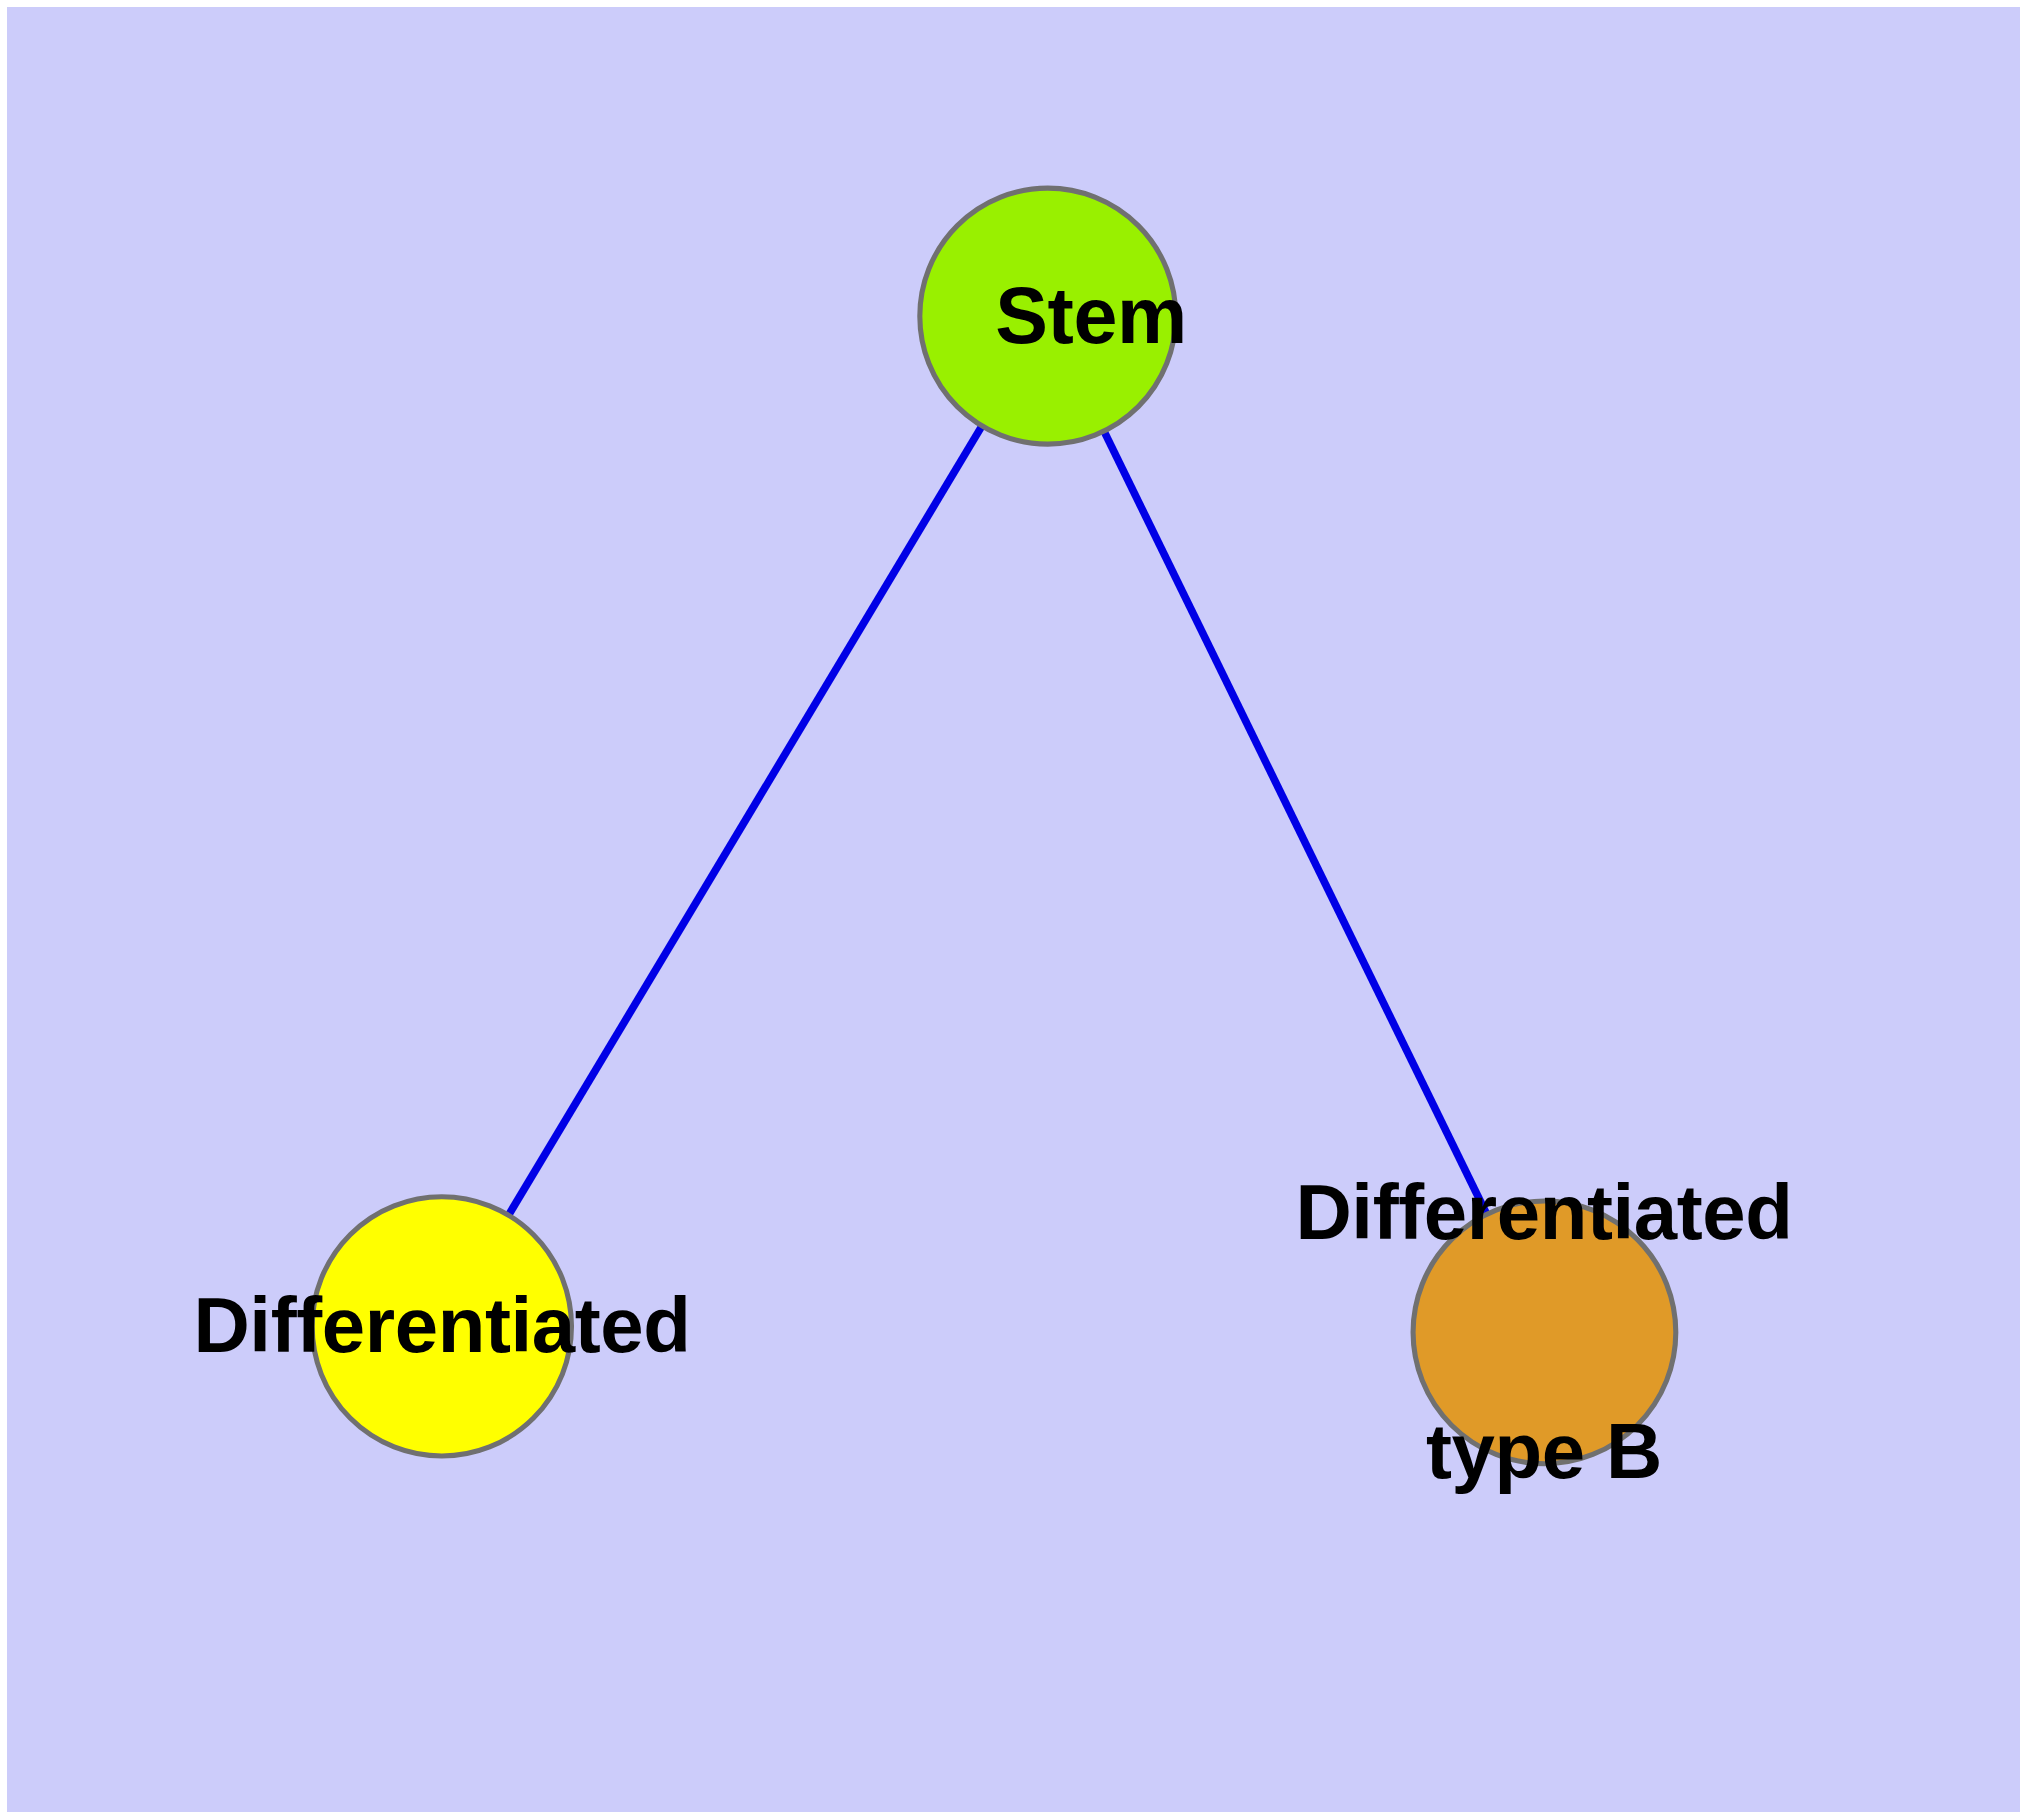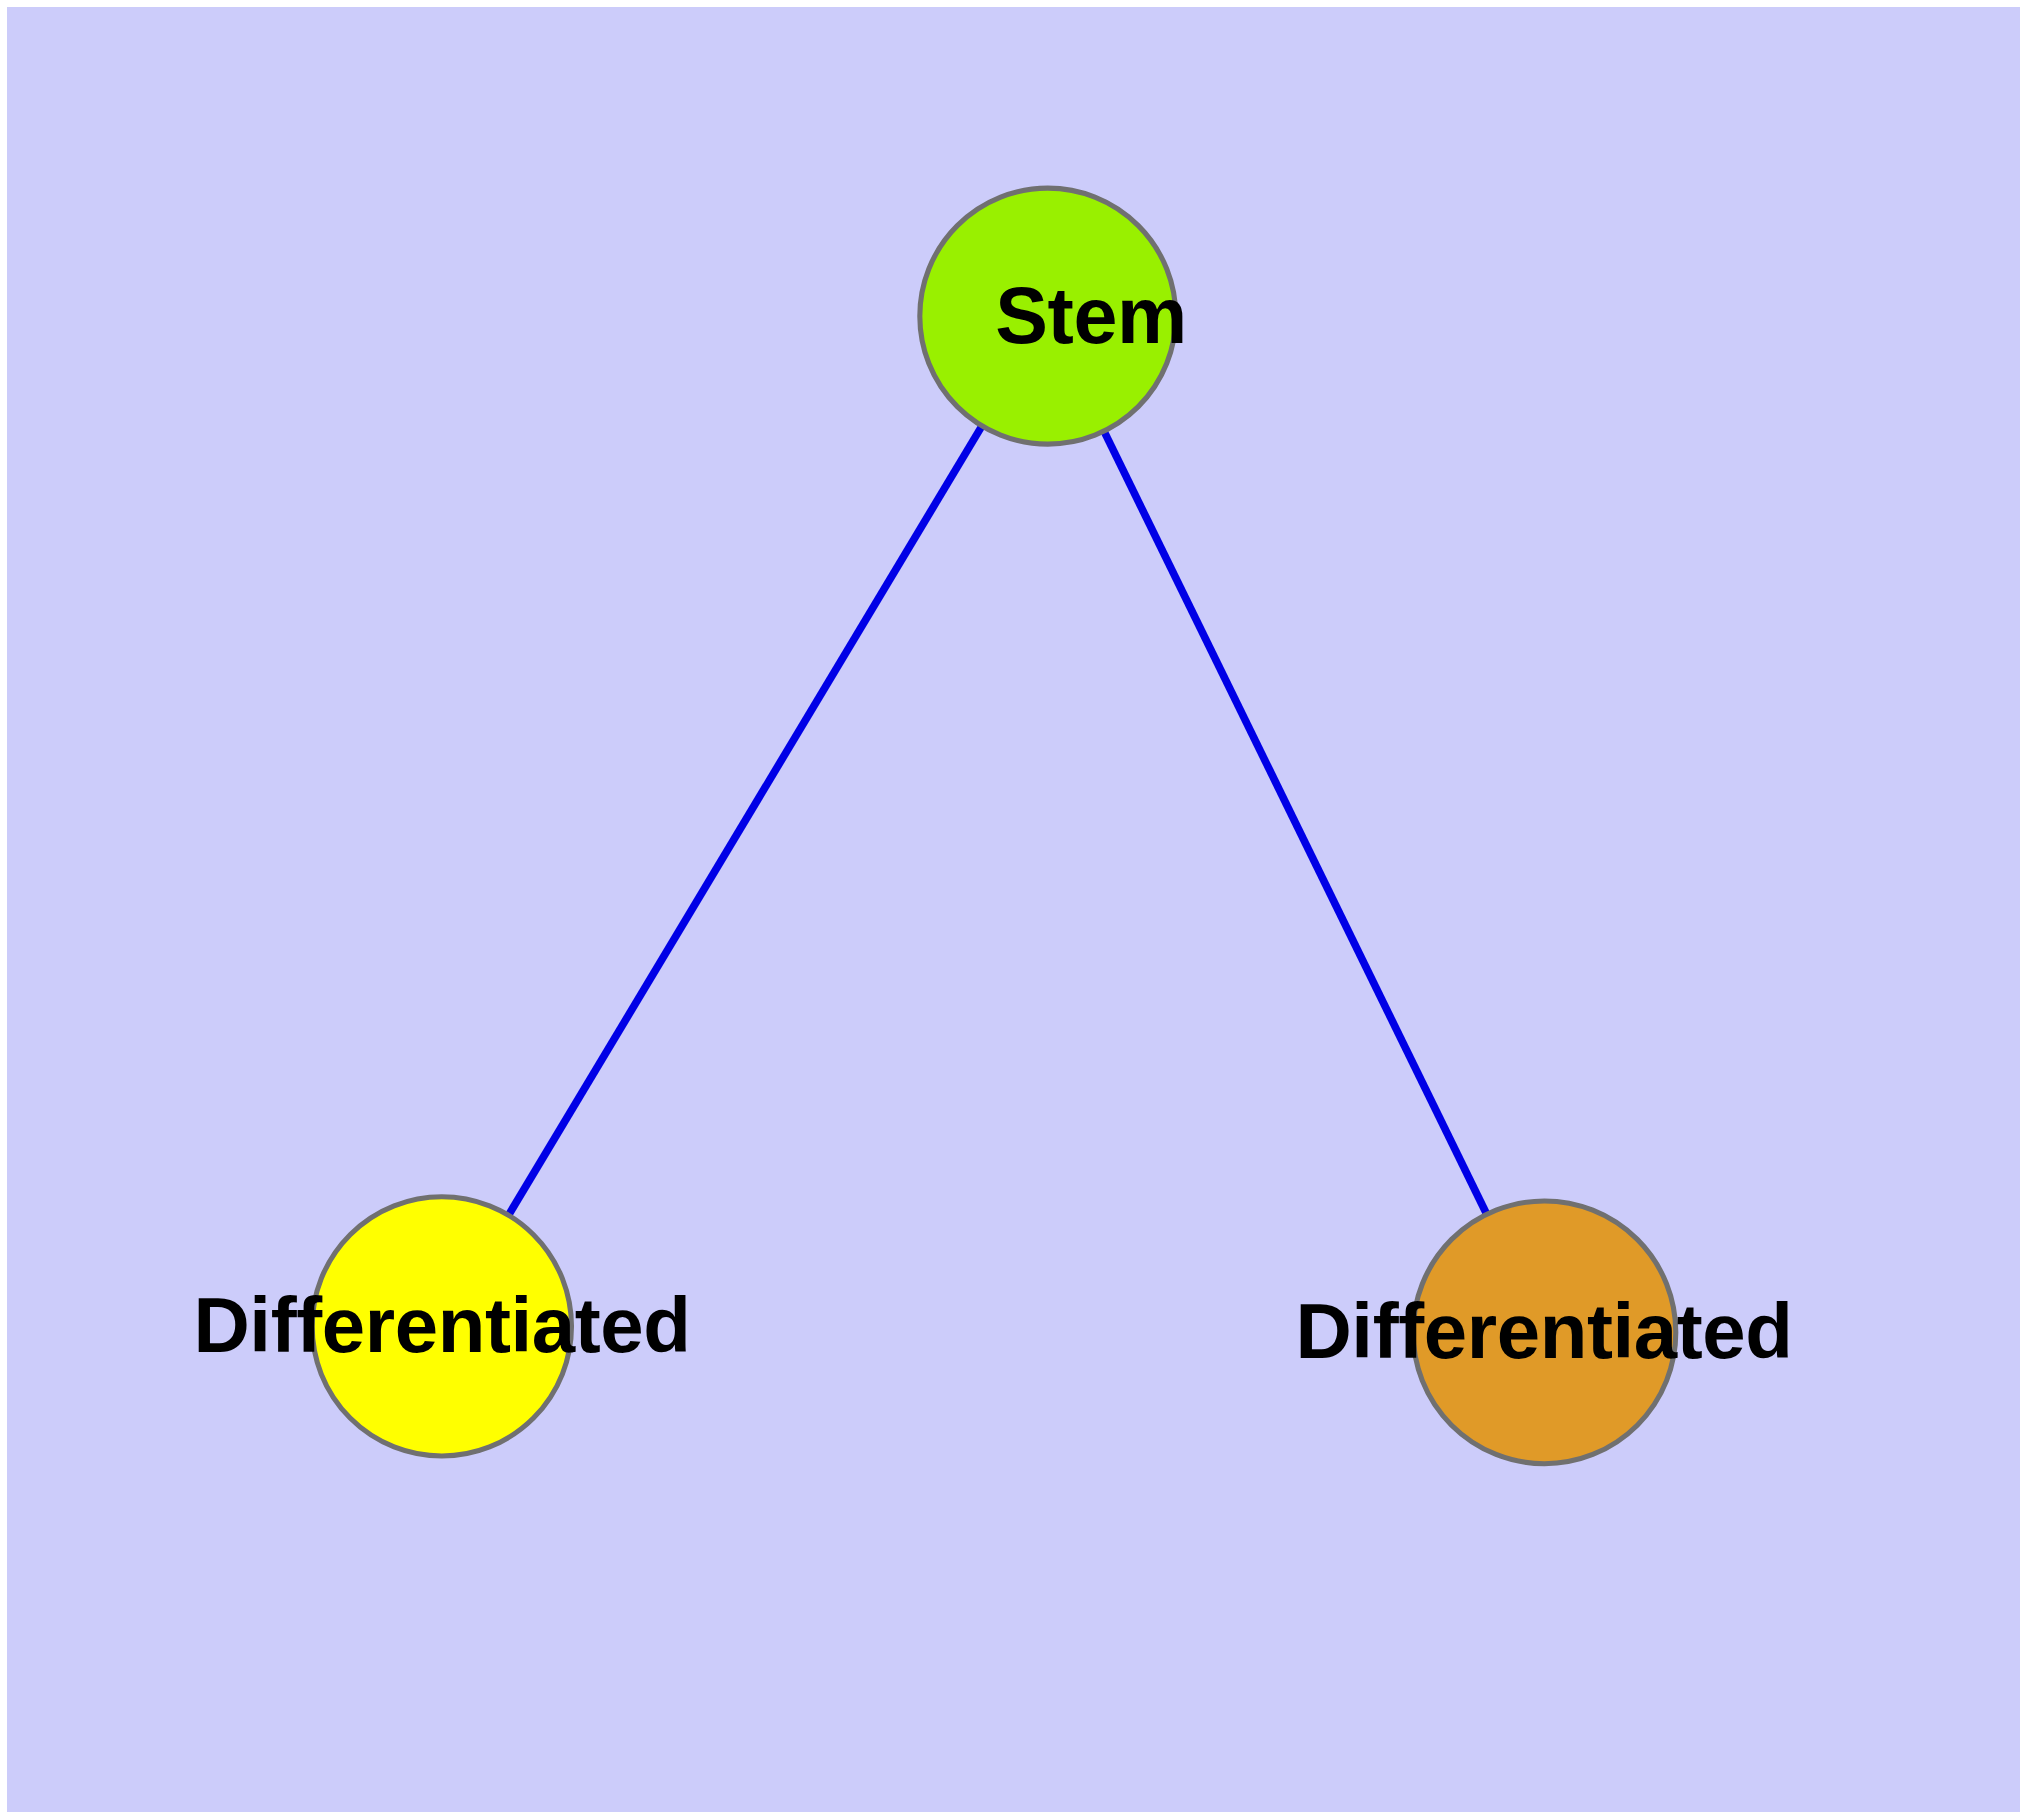--- a/index.html
+++ b/index.html
@@ -69,16 +69,17 @@
   <div class="node-label label-stem" id="label-stem" style="left: 1048px; top: 316px; color: rgb(0, 0, 0);">
     <span>Stem</span>
   </div>
 
   <div class="node-label label-typea" id="label-diff_a" style="left: 442px; top: 1326px; color: rgb(0, 0, 0);">
     <div>Differentiated</div>
   </div>
 
   <div class="node-label label-typeb" id="label-diff_b" style="left: 1544px; top: 1332px; color: rgb(0, 0, 0);">
     <div>Differentiated</div>
+    <div>type B</div>
   </div>
 
 </div>
 
 
 </body></html>

